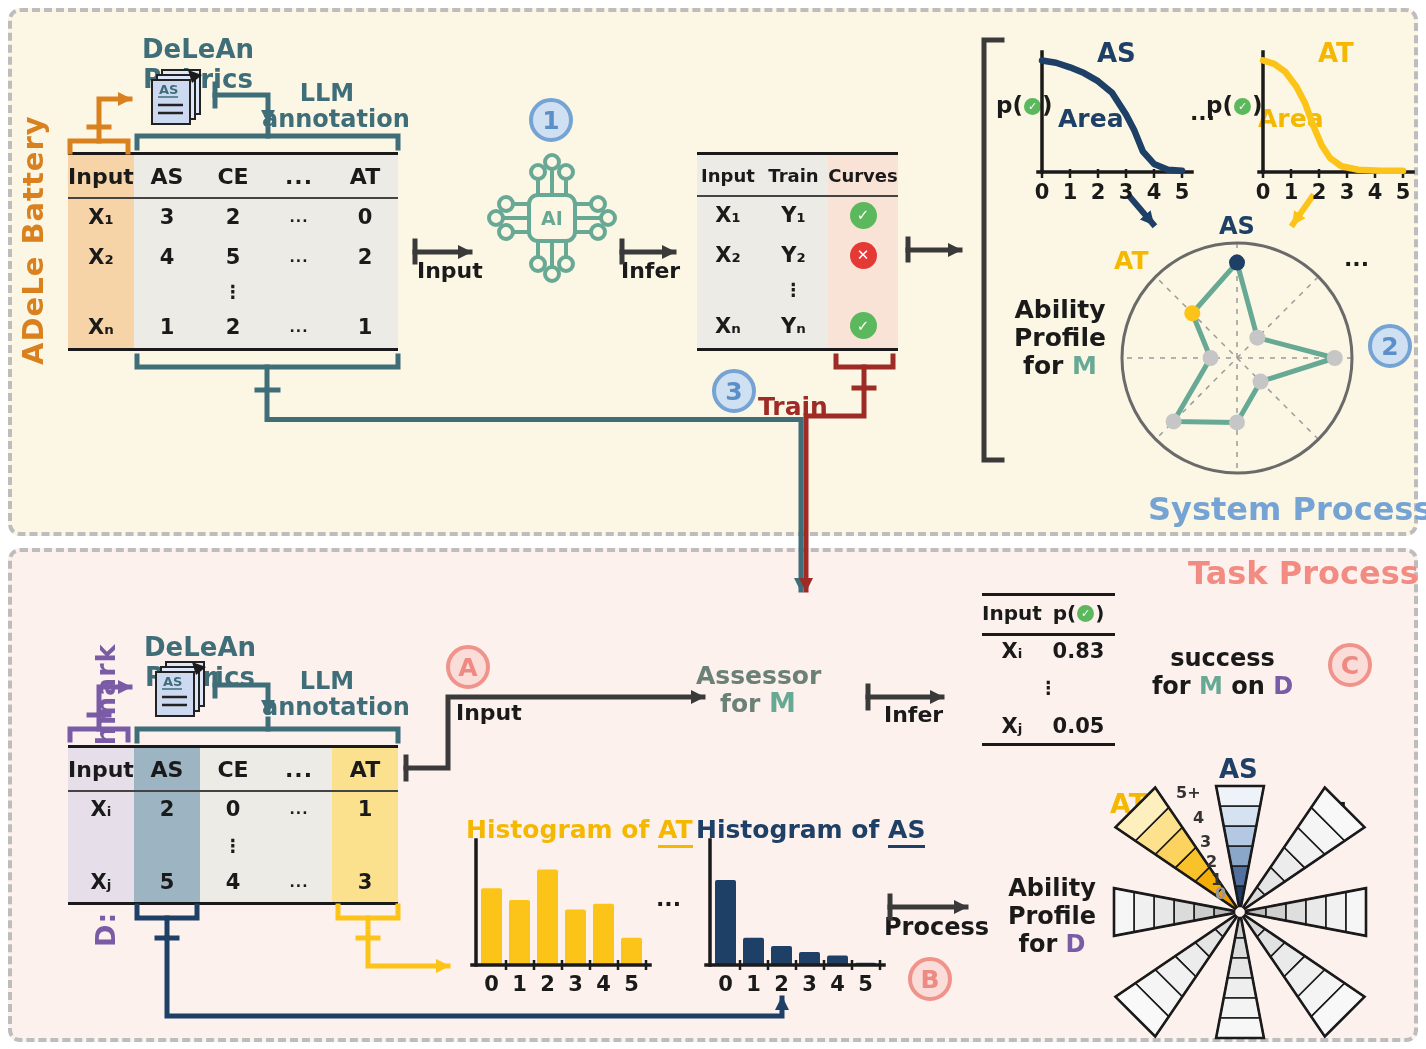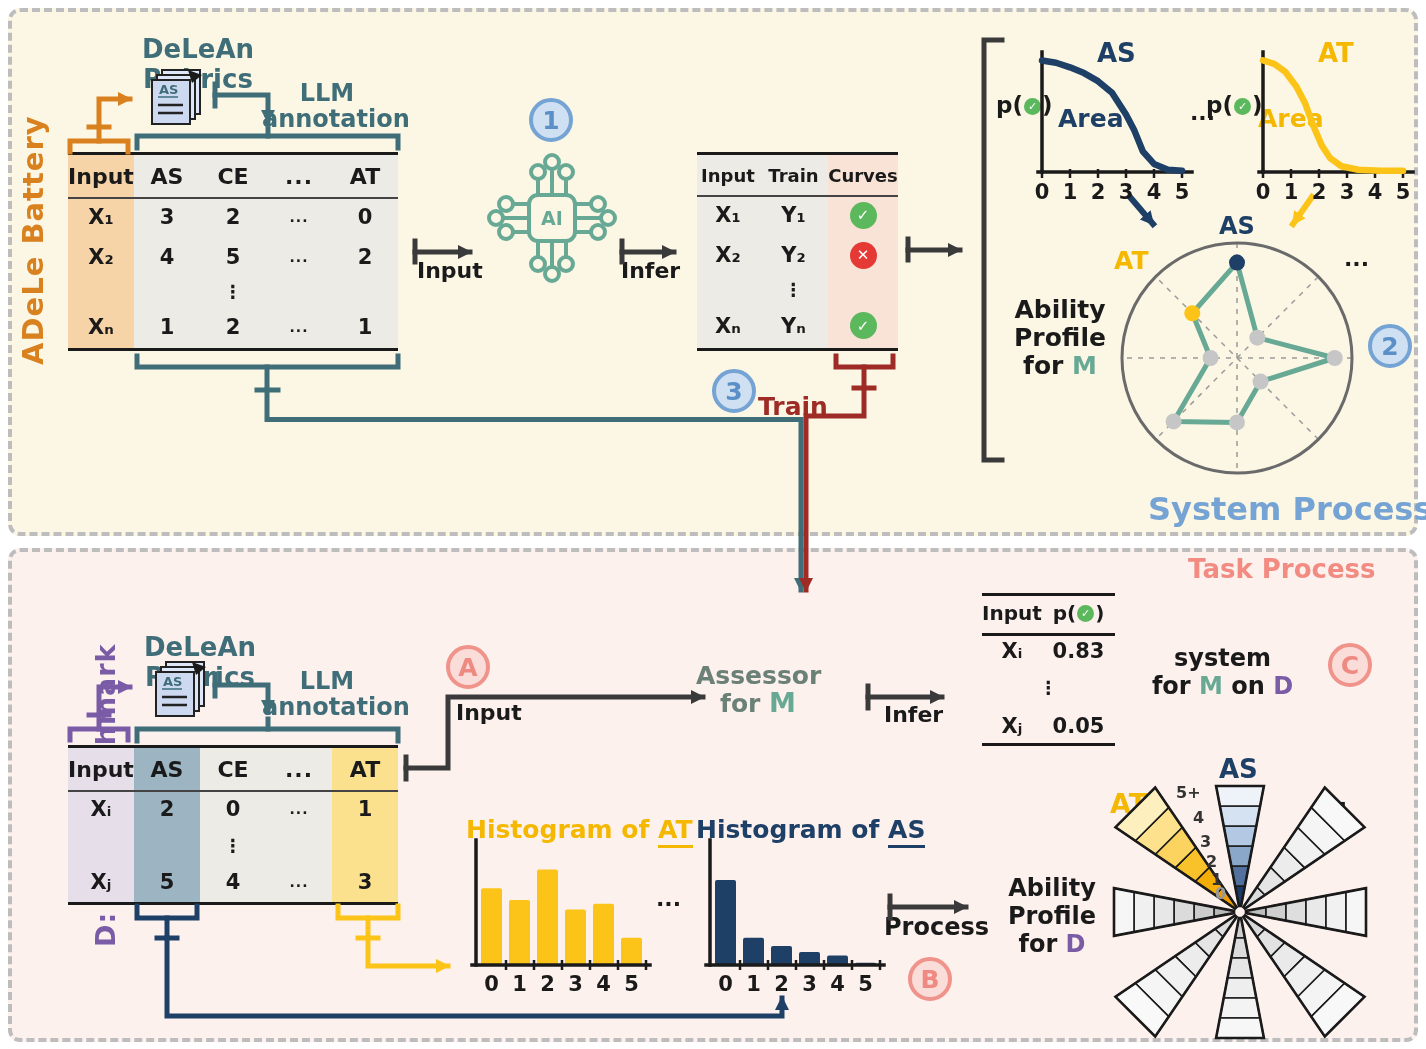--- a/index.html
+++ b/index.html
@@ -73,36 +73,36 @@
 
   <div class="lbl c-navy" style="left:1219px;top:212px;font-size:24px">AS</div>
   <div class="lbl c-gold" style="left:1114px;top:246px;font-size:25px">AT</div>
   <div class="lbl" style="left:1344px;top:246px;font-size:22px">...</div>
   <div class="lbl ctr" style="left:1003px;top:296px;width:114px;font-size:25px;line-height:28px"><span>Ability</span><br>
     <span>Profile</span><br>
     <span>for </span><span class="c-green">M</span></div>
   <div class="badge blue" style="left:1368px;top:324px">2</div>
   <div class="lbl c-sky" style="left:1148px;top:490px;font-size:32px">System Process</div>
 
-  <div class="lbl c-salmon" style="left:1188px;top:554px;font-size:26px">Task Process</div>
+  <div class="lbl c-salmon" style="left:1188px;top:554px;font-size:32px">Task Process</div>
   <div class="lbl side-label c-purple" style="left:90px;top:682px;height:265px;font-size:27px">D: New benchmark</div>
   <div class="lbl ctr c-teal" style="left:100px;top:632px;width:200px;font-size:26px">DeLeAn Rubrics</div>
   <div class="lbl ctr c-teal" style="left:262px;top:668px;width:130px;font-size:24px;line-height:26px"><span>LLM</span><br>
     <span>annotation</span></div>
 
   <div class="badge pink" style="left:446px;top:645px">A</div>
   <div class="lbl" style="left:456px;top:700px;font-size:22px">Input</div>
 
   <div class="lbl ctr" style="left:696px;top:662px;width:124px;font-size:25px;line-height:27px;color:#6b8178"><span>Assessor</span><br>
     <span>for </span><span class="c-green" style="font-size:27px">M</span></div>
 
   <div class="lbl" style="left:884px;top:702px;font-size:22px">Infer</div>
 
   <div class="lbl ctr" style="left:1130px;top:616px;width:185px;font-size:24px;line-height:28px"><br>
-    <span>system</span><br>
+    <span>success</span><br>
     <span>for </span><span class="c-green">M</span><span> on </span><span class="c-purple">D</span></div>
   <div class="badge pink" style="left:1328px;top:643px">C</div>
 
   <div class="lbl hist-title c-navy" style="left:696px;top:815px"><span>Histogram of </span><span class="u">AS</span></div>
   <div class="lbl hist-title c-gold" style="left:466px;top:815px"><span>Histogram of </span><span class="u">AT</span></div>
   <div class="lbl" style="left:656px;top:886px;font-size:22px">...</div>
 
   <div class="lbl" style="left:884px;top:913px;font-size:24px">Process</div>
   <div class="badge pink" style="left:908px;top:957px">B</div>
 

